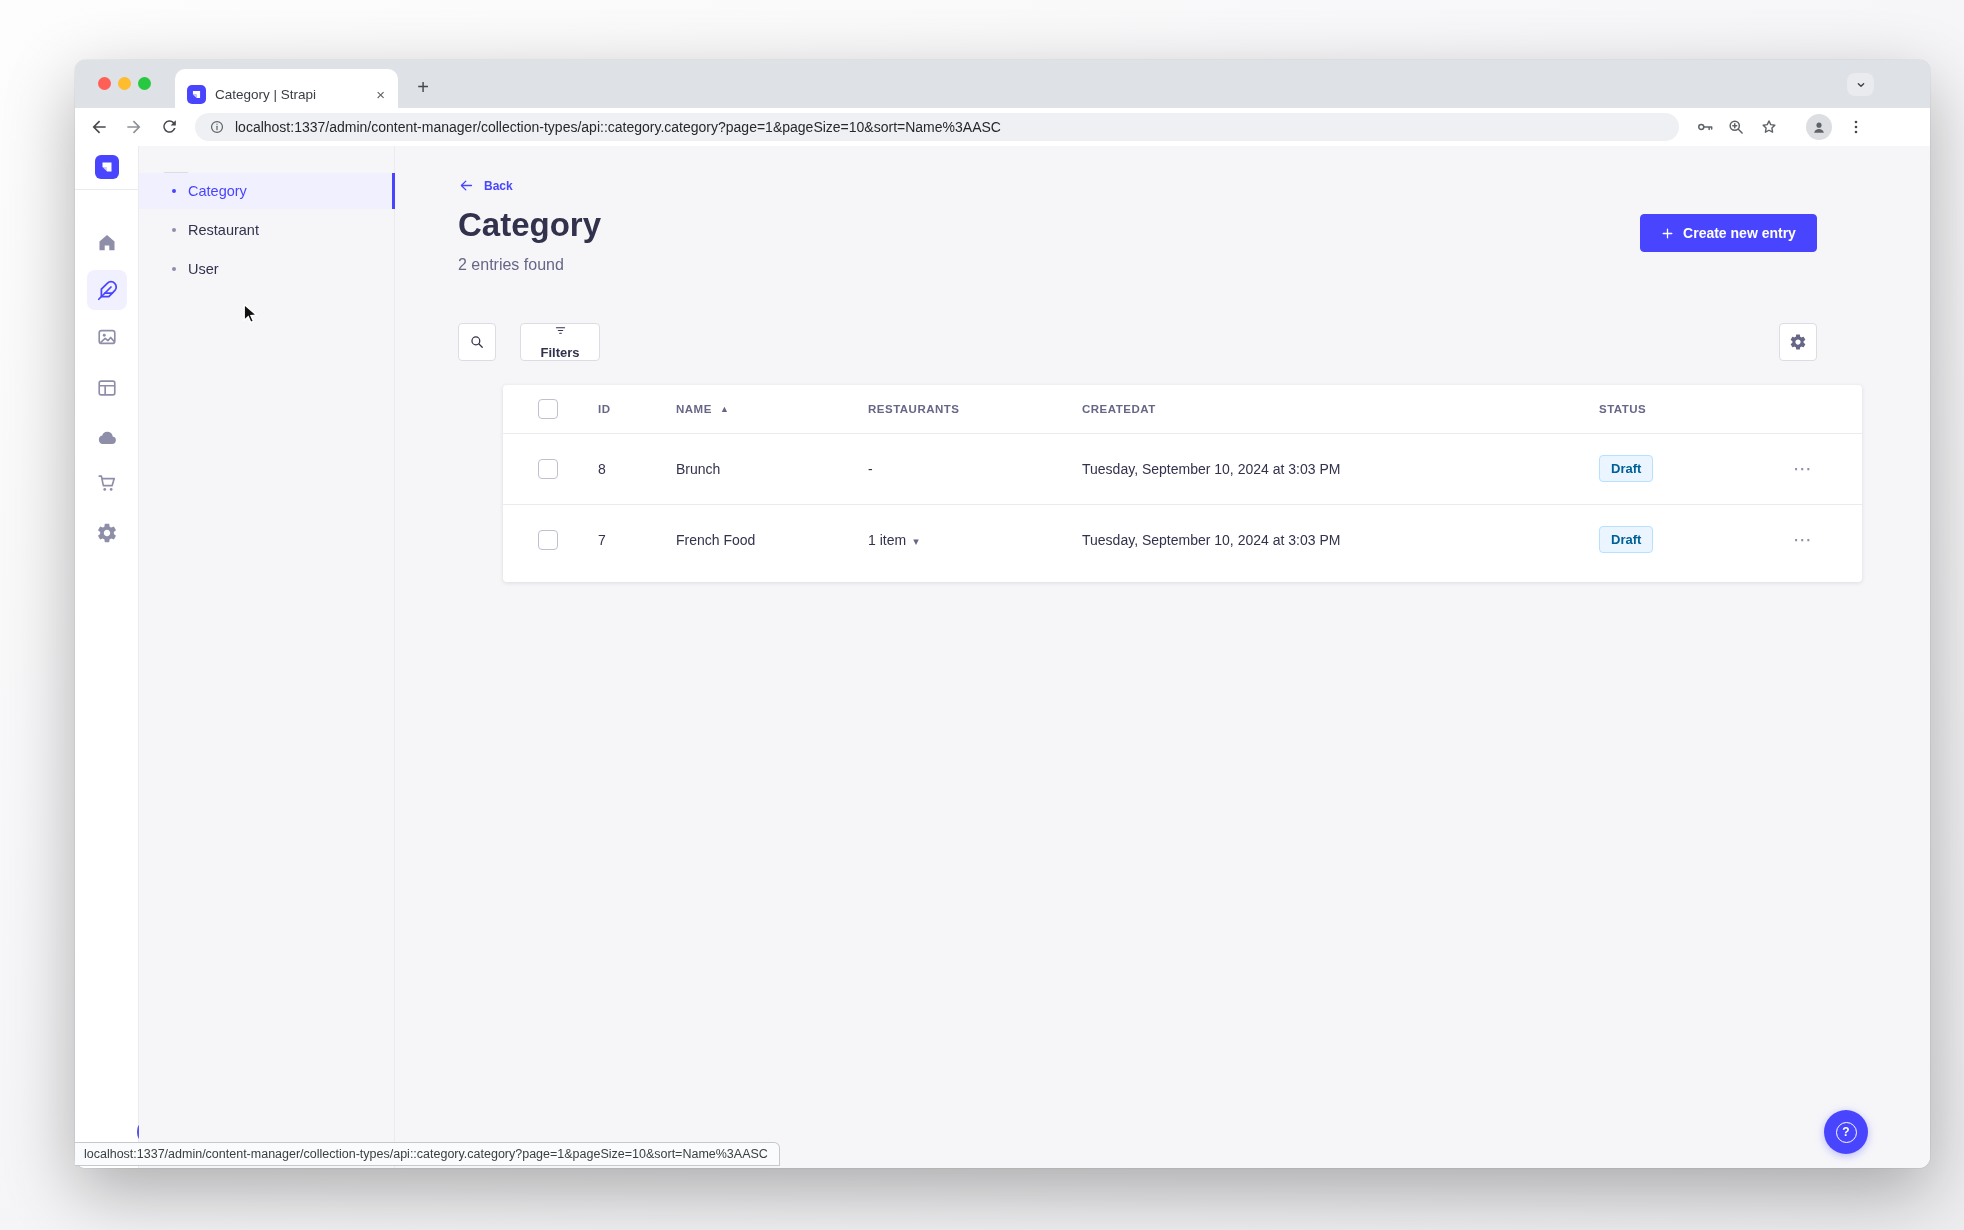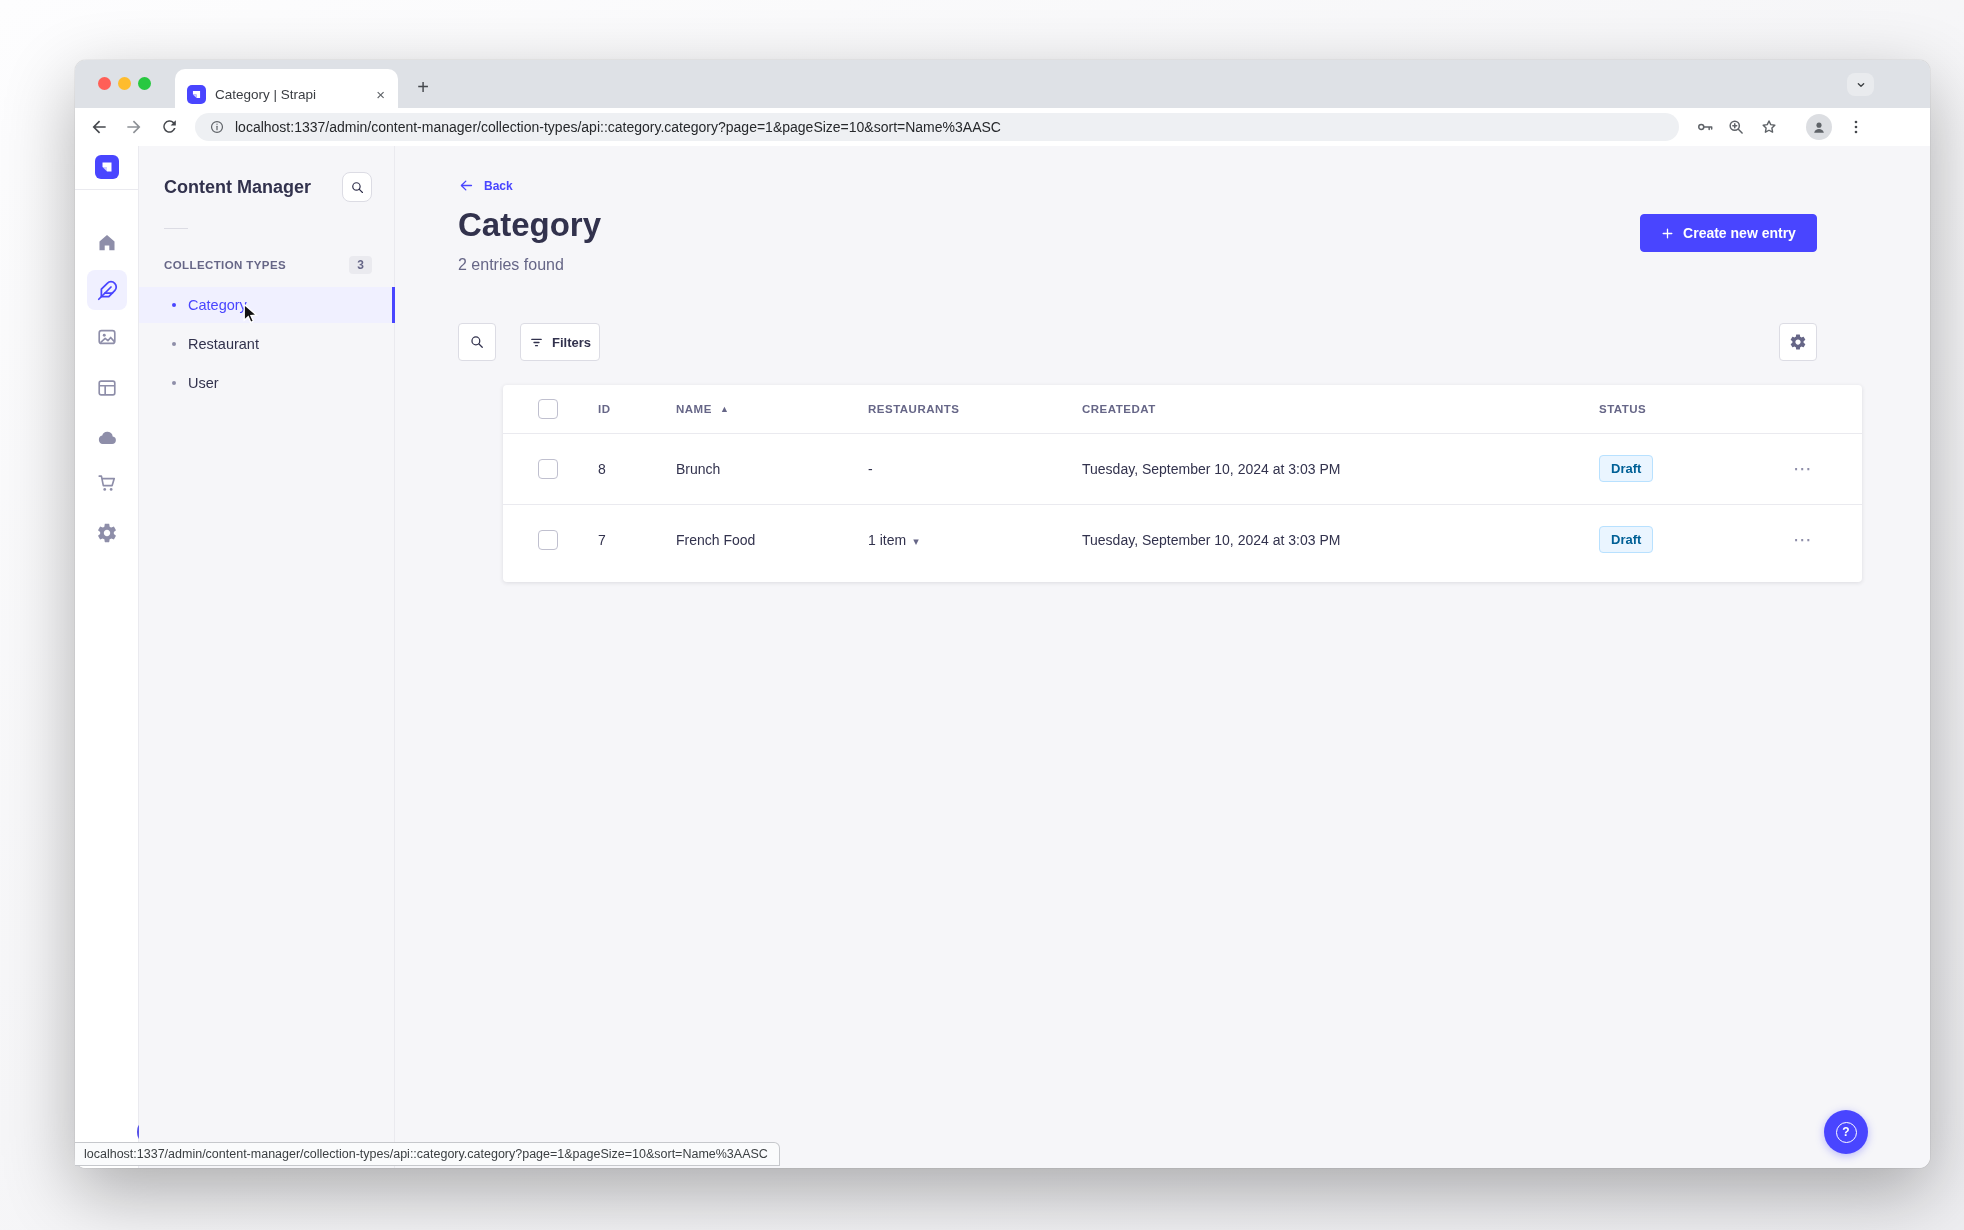--- a/index.html
+++ b/index.html
@@ -86,21 +86,21 @@
   .subtitle { position:absolute; left:63px; top:110px; font-size:16px; color:#666687; }
   .create-btn { position:absolute; left:1245px; top:68px; height:38px; width:177px;
     background:#4945ff; border-radius:4px; color:#fff; font-size:14px; font-weight:bold;
     display:flex; align-items:center; justify-content:center; gap:9px; border:1px solid #4945ff; }
   .sq-btn { position:absolute; top:177px; width:38px; height:38px; background:#fff;
     border:1px solid #dcdce4; border-radius:4px; display:flex; align-items:center; justify-content:center; }
   .search-sq { left:63px; }
   .gear-sq { left:1384px; }
   .filters-btn { position:absolute; left:125px; top:177px; height:38px; width:80px; background:#fff;
     border:1px solid #dcdce4; border-radius:4px; display:flex; align-items:center; justify-content:center;
-    gap:8px; font-size:13px; font-weight:bold; color:#32324d; }
+    gap:8px; font-size:13px; font-weight:bold; color:#32324d;flex-direction:column; }
 
   .table-card { position:absolute; left:63px; top:239px; width:1359px; background:#fff;
     border-radius:4px; box-shadow:0 1px 4px rgba(33,33,52,.12); padding-bottom:7px;margin-left:45px; }
   table { width:100%; border-collapse:collapse; table-layout:fixed; }
   thead th { height:48px; text-align:left; font-size:11.5px; font-weight:bold; color:#666687;
     letter-spacing:.5px; white-space:nowrap; }
   tbody td { height:71px; border-top:1px solid #eaeaef; font-size:14px; color:#32324d;
     white-space:nowrap; }
   .cb { width:20px; height:20px; border:1px solid #c0c0cf; border-radius:4px; background:#fff;
     margin-left:35px; }
@@ -275,37 +275,22 @@
       </div>
       <div class="navicon" style="top:367px">
         <svg width="22" height="22" viewBox="0 0 24 24">
             <path fill="#8e8ea9" d="M19.43 12.98c.04-.32.07-.64.07-.98s-.03-.66-.07-.98l2.11-1.65c.19-.15.24-.42.12-.64l-2-3.46c-.12-.22-.39-.3-.61-.22l-2.49 1c-.52-.4-1.08-.73-1.69-.98l-.38-2.65C14.46 2.18 14.25 2 14 2h-4c-.25 0-.46.18-.49.42l-.38 2.65c-.61.25-1.17.59-1.69.98l-2.49-1c-.23-.09-.49 0-.61.22l-2 3.46c-.13.22-.07.49.12.64l2.11 1.65c-.04.32-.07.65-.07.98s.03.66.07.98l-2.11 1.65c-.19.15-.24.42-.12.64l2 3.46c.12.22.39.3.61.22l2.49-1c.52.4 1.08.73 1.69.98l.38 2.65c.03.24.24.42.49.42h4c.25 0 .46-.18.49-.42l.38-2.65c.61-.25 1.17-.59 1.69-.98l2.49 1c.23.09.49 0 .61-.22l2-3.46c.12-.22.07-.49-.12-.64l-2.11-1.65zM12 15.5c-1.93 0-3.5-1.57-3.5-3.5s1.57-3.5 3.5-3.5 3.5 1.57 3.5 3.5-1.57 3.5-3.5 3.5z"></path>
           </svg>
       </div>
       <div class="kd">KD</div>
     </div>
 
     <div class="subnav">
-      <div class="subnav-header">
-        <span class="subnav-title">Content Manager</span>
-        <span class="subnav-search-btn">
-          <svg width="17" height="17" viewBox="0 0 24 24">
-              <g fill="none" stroke="#32324d" stroke-width="1.7">
-                <circle cx="10.5" cy="10.5" r="5.2"></circle>
-                <path d="M14.6 14.6L19 19" stroke-linecap="round"></path>
-              </g>
-            </svg>
-        </span>
-      </div>
       <div class="subnav-divider"></div>
 
-      <div class="section-row">
-        <span class="section-label">COLLECTION TYPES</span>
-        <span class="count-badge">3</span>
-      </div>
       <div class="nav-item active">
         <span class="dot"></span>
         <span>Category</span>
       </div>
       <div class="nav-item">
         <span class="dot"></span>
         <span>Restaurant</span>
       </div>
       <div class="nav-item">
         <span class="dot"></span>

